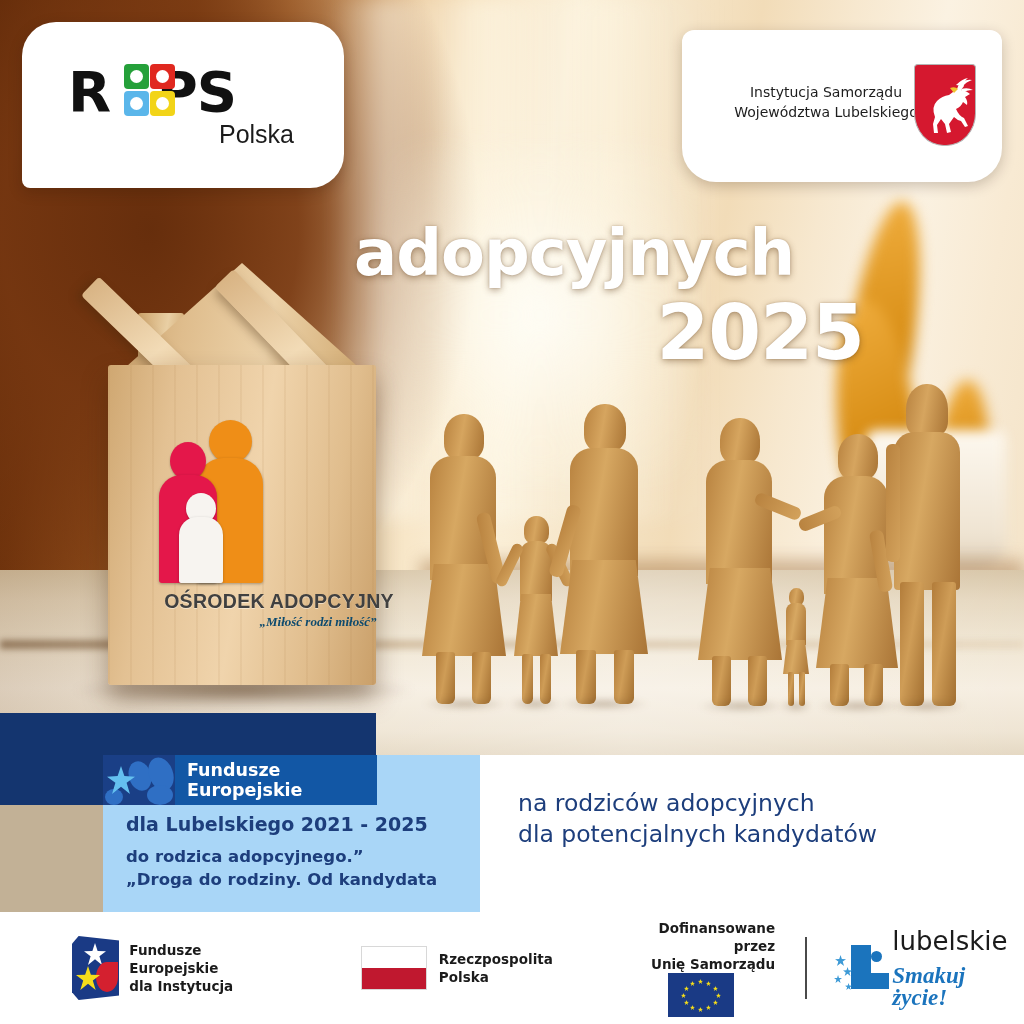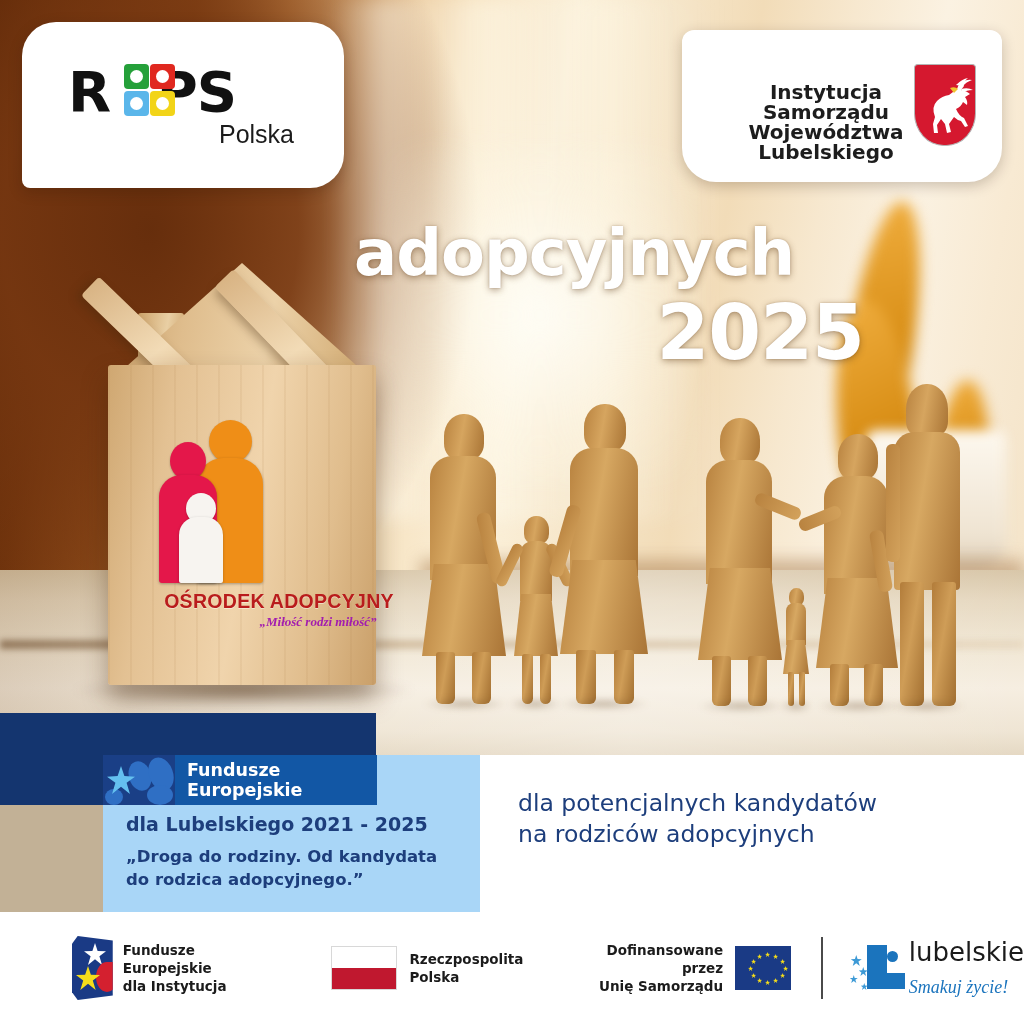--- a/index.html
+++ b/index.html
@@ -158,29 +158,29 @@
   
   .fig-pink .fig-head { left: 7px; top: 22px; width: 36px; height: 38px; background: #e4174a; box-shadow: 0 1px 2px rgba(0,0,0,.3); }
   .fig-pink .fig-body { left: -4px; top: 55px; width: 58px; height: 108px; background: #e4174a; border-radius: 22px 22px 3px 3px; box-shadow: 0 1px 3px rgba(0,0,0,.3); }
   
   .fig-white .fig-head { left: 23px; top: 73px; width: 30px; height: 31px; background: #f7f4f0; box-shadow: 0 1px 2px rgba(0,0,0,.25); }
   .fig-white .fig-body { left: 16px; top: 97px; width: 44px; height: 66px; background: #f7f4f0; border-radius: 18px 18px 2px 2px; box-shadow: 0 1px 3px rgba(0,0,0,.25); }
   .emblem-title {
     position: absolute; left: -14px; top: 170px; width: 260px;
     text-align: center;
     font-weight: bold; font-size: 19.5px; letter-spacing: .3px;
-    color: #b91c1c;
+    color: #404040;
     text-shadow: 0 1px 0 rgba(255,255,255,.45);
   }
   .emblem-tagline {
     position: absolute; left: 60px; top: 194px; width: 190px;
     text-align: center;
     font-family: "Liberation Serif", serif;
     font-style: italic; font-weight: bold; font-size: 13px;
-    color: #a21caf;
+    color: #0c4a6e;
   }
 
   
   .people { position: absolute; left: 418px; top: 376px; width: 606px; height: 330px; }
   .pawn { position: absolute; }
   .pawn .hd { position: absolute; background: linear-gradient(100deg,#b8823f,#d6a55f 45%,#a87334); border-radius: 48% 48% 36% 36%; }
   .pawn .tr { position: absolute; background: linear-gradient(100deg,#b8823f,#d7a862 42%,#a97436); }
   .pawn .lg { position: absolute; background: linear-gradient(100deg,#b27c3a,#cf9d57 45%,#a26f31); border-radius: 3px 3px 6px 6px; }
   .pawn .arm { position: absolute; background: linear-gradient(100deg,#b8823f,#d3a25c); border-radius: 6px; }
   .ground-shadow {
@@ -221,21 +221,21 @@
     content: ""; position: absolute; left: 50%; top: 50%;
     width: 13px; height: 13px; margin: -6.5px 0 0 -6.5px;
     background: #ffffff; border-radius: 50%;
   }
 
   
   .inst-text {
     position: absolute; left: 34px; top: 52px; width: 220px;
     text-align: center;
     font-family: "DejaVu Sans", sans-serif;
-    font-size: 20px; font-weight: bold; color: #1d1d1d; line-height: 20px;
+    font-size: 14px; font-weight: normal; color: #1d1d1d; line-height: 20px;
   }
   .herb {
     position: absolute; right: 26px; top: 34px; width: 62px; height: 82px;
     background: #d5182f;
     border-radius: 4px 4px 48% 48% / 4px 4px 40% 40%;
     border: 1px solid #b5b5b5;
     overflow: hidden;
   }
 
   
@@ -363,22 +363,22 @@
   }
   .lub-dot { position: absolute; left: 38px; top: 10px; width: 11px; height: 11px; border-radius: 50%; background: #1b74bd; }
   .lub-st {
     position: absolute; background: #3d9ad6;
     clip-path: polygon(50% 0%, 62% 36%, 100% 38%, 70% 60%, 82% 100%, 50% 74%, 18% 100%, 30% 60%, 0% 38%, 38% 36%);
   }
   .lub-word {
     font-family: "DejaVu Sans", sans-serif; font-size: 26px; color: #1b1b1b; line-height: 26px;
   }
   .lub-tag {
-    font-family: "Liberation Serif", serif; font-style: italic; font-weight: normal;
-    font-size: 18px; color: #1b74bd; line-height: 22px; margin-top: 11px;
+    font-family: "Liberation Serif", serif; font-style: italic; font-weight: bold;
+    font-size: 23px; color: #1b74bd; line-height: 22px; margin-top: 11px;
   }
 </style>
 </head>
 <body>
 
 <div id="poster">
 
   <div class="photo">
     <div class="bg-wall"></div>
     <div class="bg-curtain"></div>
@@ -543,28 +543,28 @@
       <div class="blob b1"></div>
       <div class="blob b2"></div>
       <div class="blob b3"></div>
       <div class="blob b4"></div>
       <div class="fe-star"></div>
     </div>
     <div class="fe-label">Fundusze Europejskie</div>
   </div>
   <div class="fe-sub">dla Lubelskiego 2021 - 2025</div>
   <div class="fe-quote">
+    <div>do rodzica adopcyjnego.”</div>
     <div>„Droga do rodziny. Od kandydata</div>
-    <div>do rodzica adopcyjnego.”</div>
   </div>
 
   <div id="spotkania">
     <div class="s-sub">
+      <div>na rodziców adopcyjnych</div>
       <div>dla potencjalnych kandydatów</div>
-      <div>na rodziców adopcyjnych</div>
     </div>
   </div>
 
   <div class="footer">
 
     <div class="f-item" style="margin-left:72px;">
       <div class="fe-foot-mark">
         <div class="st-w"></div>
         <div class="red-c"></div>
         <div class="st-y"></div>
@@ -579,21 +579,21 @@
       <div class="pl-flag">
         <div class="w"></div>
           <div class="r"></div>
       </div>
       <div class="f-label">
         <div>Rzeczpospolita</div>
         <div>Polska</div>
       </div>
     </div>
 
-    <div class="f-item" style="margin-left:62px;">
+    <div class="f-item" style="margin-left:62px;flex-direction:column;">
       <div class="f-label" style="text-align:right;">
         <div>Dofinansowane przez</div>
         <div>Unię Samorządu</div>
       </div>
       <div class="eu-flag">
         <div class="s" style="left:30px; top:6px;"></div>
         <div class="s" style="left:38px; top:8px;"></div>
         <div class="s" style="left:45px; top:13px;"></div>
         <div class="s" style="left:48px; top:20px;"></div>
         <div class="s" style="left:45px; top:27px;"></div>

